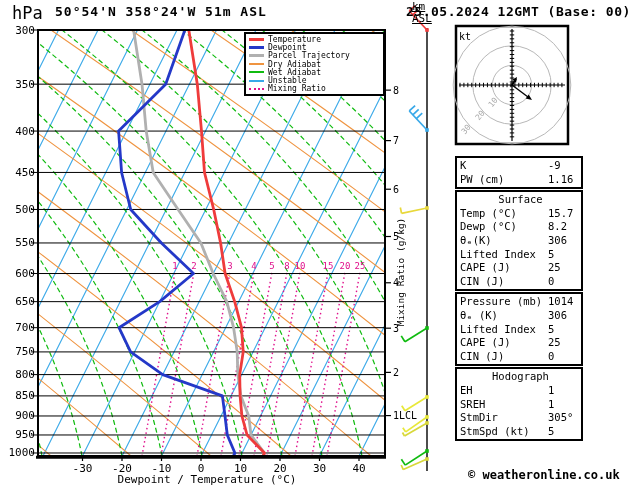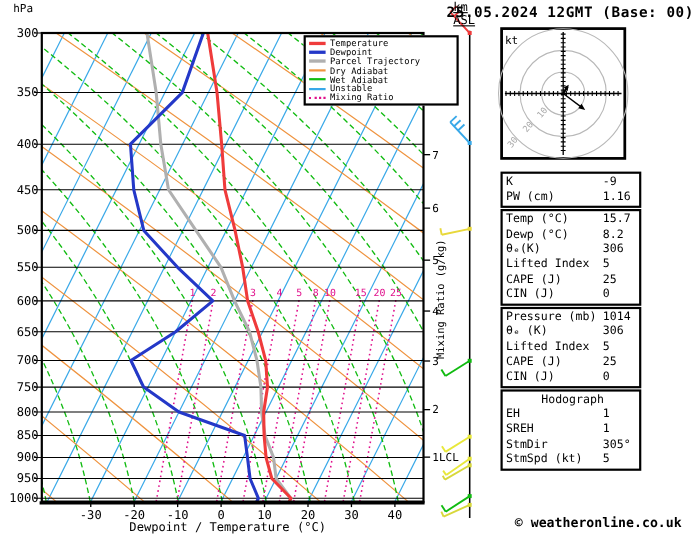--- a/index.html
+++ b/index.html
@@ -1,26 +1,26 @@
 <!DOCTYPE html>
 <html><head>
 <meta charset="utf-8">
 <style>
   html,body{margin:0;padding:0;background:#fff;}
   .canvas{position:relative;width:629px;height:486px;background:#fff;overflow:hidden;
           font-family:"DejaVu Sans Mono",monospace;}
   svg{position:absolute;left:0;top:0;}
   .t{position:absolute;white-space:pre;color:#000;font-family:"DejaVu Sans Mono",monospace;}
-  .hpa{left:12px;top:3px;font-size:10px;}
+  .hpa{left:12px;top:3px;font-size:17px;}
   .station{left:55px;top:4px;font-size:13px;font-weight:bold;letter-spacing:1px;}
   .kmu{left:412px;top:1px;font-size:11px;line-height:12px;text-decoration:underline;}
   .datetime{left:406px;top:4px;font-size:13px;font-weight:bold;letter-spacing:0.5px;}
   .footer{left:468px;top:468px;font-size:12px;font-weight:bold;}
   .legend{position:absolute;left:244px;top:32px;width:141px;border:2px solid #000;
-          background:#fff;padding:1px 0 1px 3px;box-sizing:border-box;margin-left:32px;}
+          background:#fff;padding:1px 0 1px 3px;box-sizing:border-box;}
   .lrow{display:flex;align-items:center;height:8.3px;}
   .lline{width:15px;margin-right:4px;flex:none;}
   .llabel{font-size:8px;white-space:nowrap;}
   #panel{position:absolute;left:455px;top:156px;width:128px;font-size:10.5px;}
   .pbox{border:2px solid #000;margin-bottom:1px;padding:1px 0 1px 3px;background:#fff;}
   .ptitle{text-align:center;height:13.6px;}
   .prow{position:relative;height:13.6px;}
   .pval{position:absolute;left:88px;top:0;}
 </style>
 </head>
@@ -294,20 +294,21 @@
         <text x="0" y="0" font-size="8" text-anchor="middle" fill="#aaa" font-family="&quot;DejaVu Sans Mono&quot;,monospace" transform="translate(482,117) rotate(-50)">20</text>
         <text x="0" y="0" font-size="8" text-anchor="middle" fill="#aaa" font-family="&quot;DejaVu Sans Mono&quot;,monospace" transform="translate(468,131) rotate(-50)">30</text>
         <line x1="512" y1="85" x2="530" y2="98.5" stroke="#000" stroke-width="1.3"></line>
         <polygon points="532,100 525.7,98.4 528.7,94.4" fill="#000"></polygon>
         <line x1="512" y1="85" x2="516" y2="79" stroke="#000" stroke-width="2"></line>
         <polygon points="517,77 512.5,79.5 516,83" fill="#000"></polygon>
         <text x="459" y="40" font-size="10" text-anchor="start" fill="#000" font-family="&quot;DejaVu Sans Mono&quot;,monospace">kt</text>
       </g>
     </svg>
   <div class="t hpa">hPa</div>
+  <div class="t station">50°54'N 358°24'W 51m ASL</div>
   <div class="t kmu"><span>km</span><br><span>ASL</span></div>
   <div class="t datetime">25.05.2024 12GMT (Base: 00)</div>
   <div class="legend" id="legend">
       <div class="lrow">
         <span class="lline" style="border-top: 3px solid rgb(239, 59, 59);"></span>
         <span class="llabel">Temperature</span>
       </div>
       <div class="lrow">
         <span class="lline" style="border-top: 3px solid rgb(36, 56, 200);"></span>
         <span class="llabel">Dewpoint</span>
@@ -332,20 +333,21 @@
         <span class="lline" style="border-top: 2px dotted rgb(224, 16, 140);"></span>
         <span class="llabel">Mixing Ratio</span>
       </div>
     </div>
   <div id="panel">
       <div class="pbox">
         <div class="prow"><span>K</span><span class="pval">-9</span></div>
         <div class="prow"><span>PW (cm)</span><span class="pval">1.16</span></div>
       </div>
       <div class="pbox">
+        <div class="ptitle">Surface</div>
         <div class="prow"><span>Temp (°C)</span><span class="pval">15.7</span></div>
         <div class="prow"><span>Dewp (°C)</span><span class="pval">8.2</span></div>
         <div class="prow"><span>θₑ(K)</span><span class="pval">306</span></div>
         <div class="prow"><span>Lifted Index</span><span class="pval">5</span></div>
         <div class="prow"><span>CAPE (J)</span><span class="pval">25</span></div>
         <div class="prow"><span>CIN (J)</span><span class="pval">0</span></div>
       </div>
       <div class="pbox">
         <div class="prow"><span>Pressure (mb)</span><span class="pval">1014</span></div>
         <div class="prow"><span>θₑ (K)</span><span class="pval">306</span></div>

